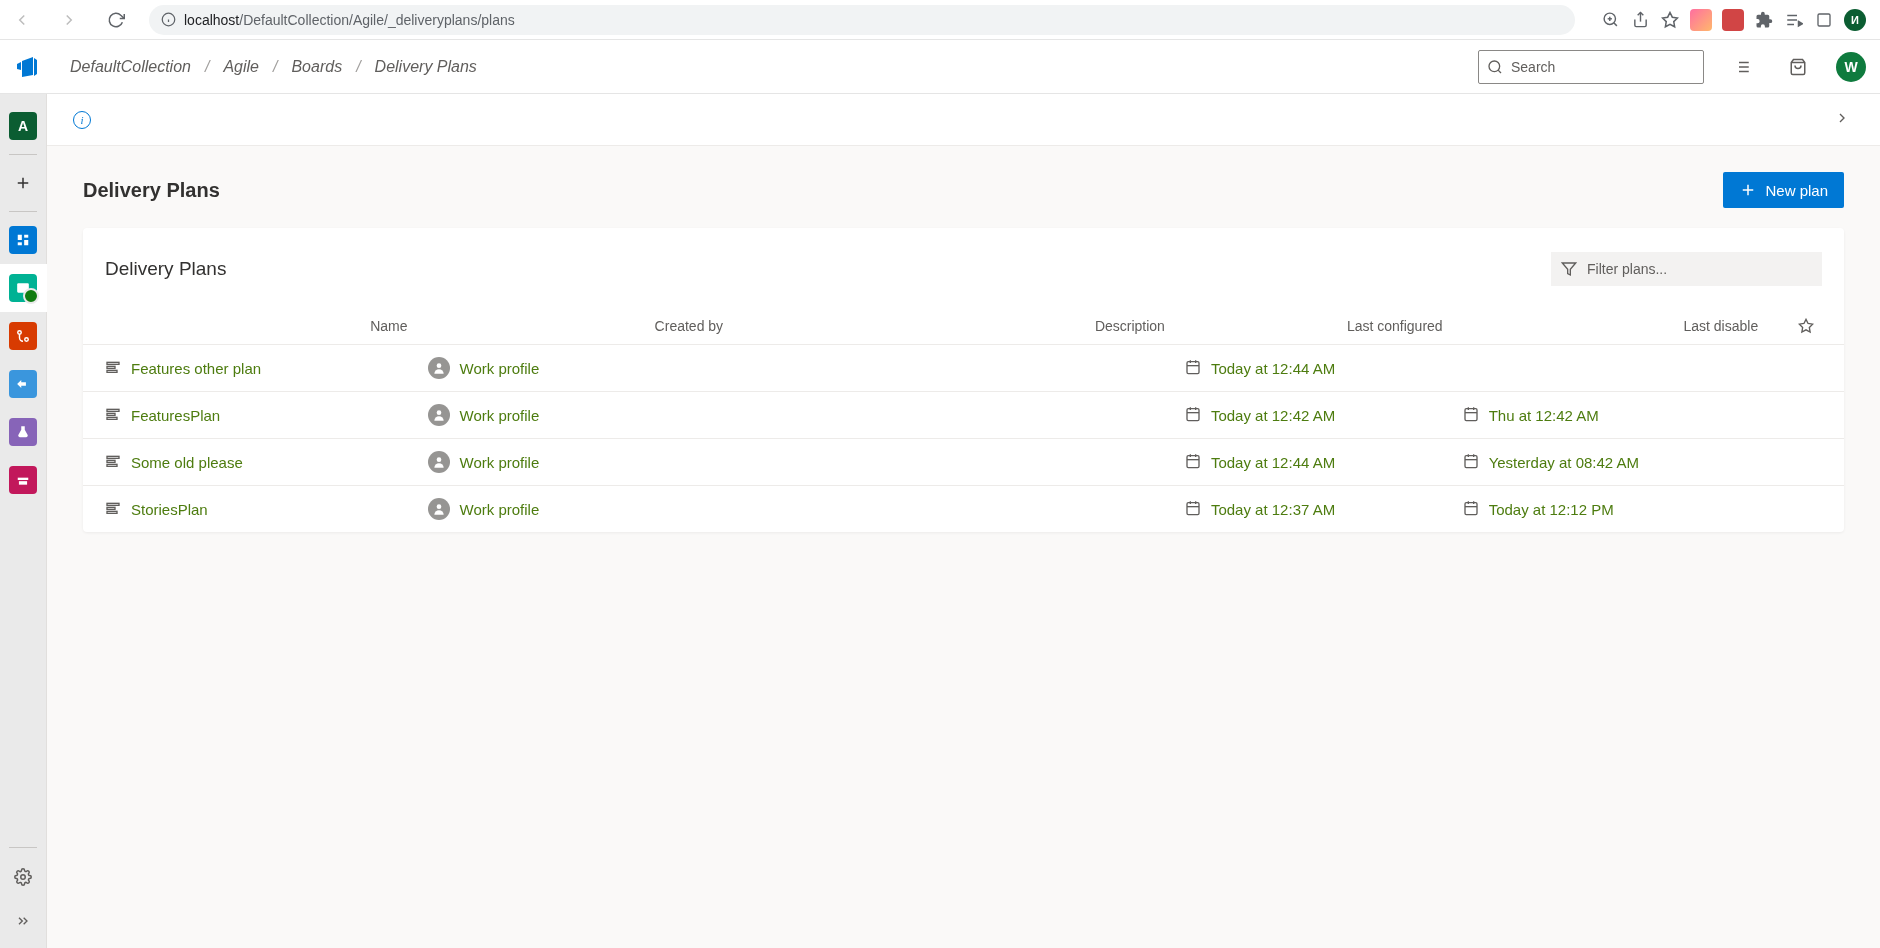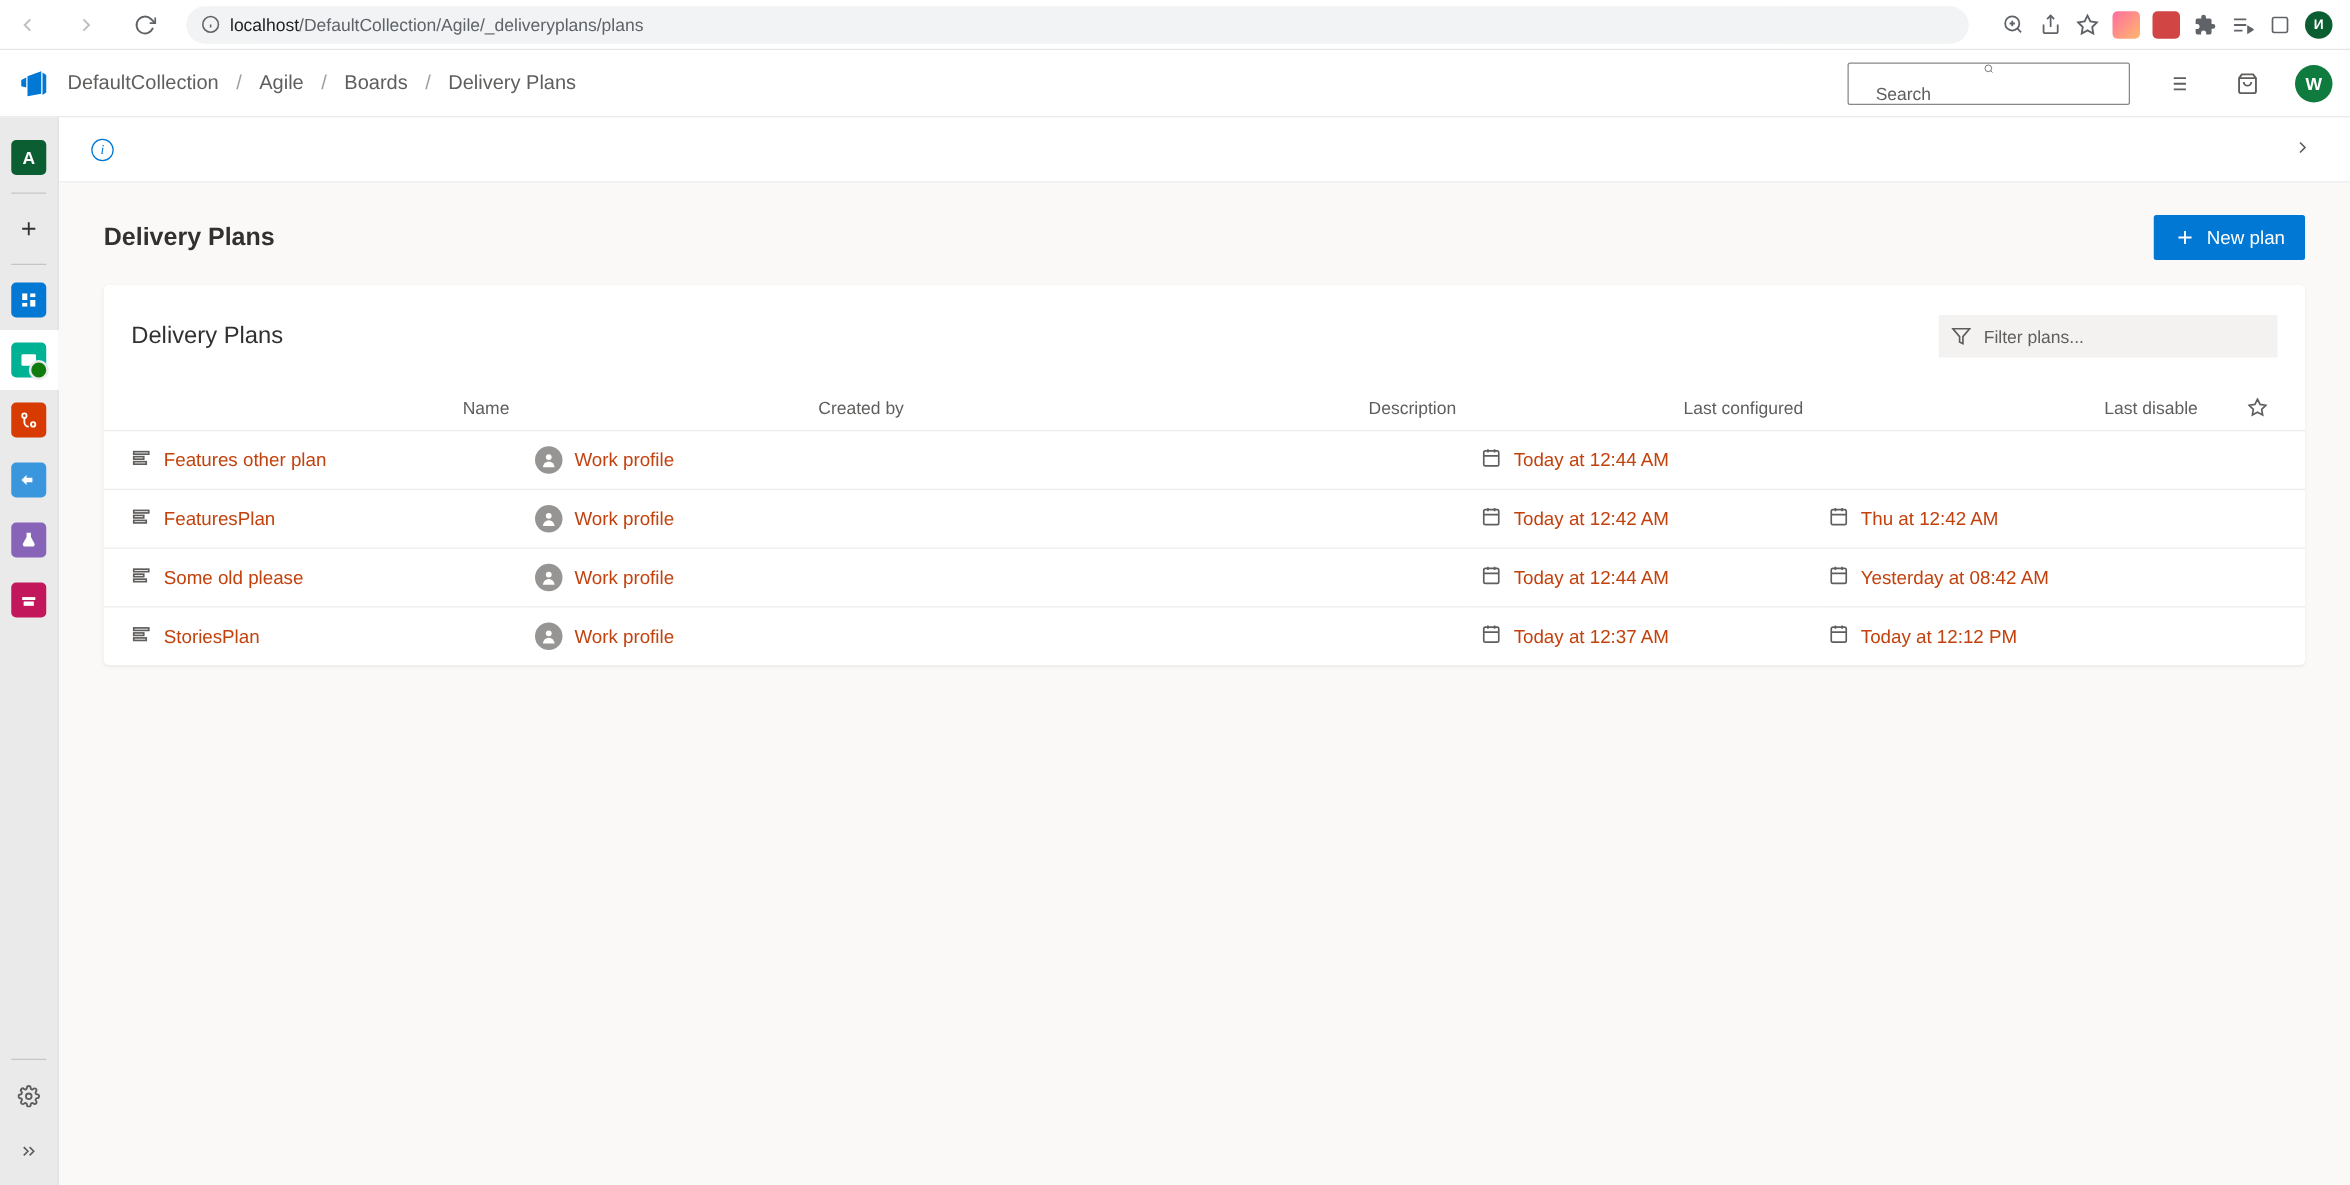--- a/index.html
+++ b/index.html
@@ -12,25 +12,25 @@
   .addr-bar { flex:1; height:30px; background:#f1f3f4; border-radius:15px; display:flex; align-items:center; padding:0 12px; gap:8px; color:#5f6368; font-size:14px; }
   .addr-bar .url-host { color:#202124; }
   .right-icons { display:flex; align-items:center; gap:10px; padding:0 6px; }
   .toolbar-icon { width:20px; height:20px; display:flex; align-items:center; justify-content:center; color:#5f6368; }
   .ext-icon { width:22px; height:22px; border-radius:4px; }
   .avatar-chip { width:22px; height:22px; border-radius:50%; background:#0b5d32; color:#fff; display:flex; align-items:center; justify-content:center; font-size:11px; font-weight:600; }
 
   
   .suite-header { height:54px; display:flex; align-items:center; border-bottom:1px solid #e5e5e5; padding:0 14px; gap:10px; }
   .logo { width:26px; height:26px; display:flex; align-items:center; justify-content:center; }
-  .breadcrumb { display:flex; gap:14px; margin-left:4px; font-size:16px; color:#605e5c; }
+  .breadcrumb { display:flex; gap:14px; margin-left:20px; font-size:16px; color:#605e5c;font-style:italic; }
   .breadcrumb a { color:#605e5c; text-decoration:none; }
   .breadcrumb .sep { color:#a19f9d; }
   .suite-spacer { flex:1; }
-  .suite-search { width:226px; height:34px; border:1px solid #8a8886; border-radius:2px; display:flex; align-items:center; padding:0 8px; gap:8px; color:#605e5c;flex-direction:column; }
+  .suite-search { width:226px; height:34px; border:1px solid #8a8886; border-radius:2px; display:flex; align-items:center; padding:0 8px; gap:8px; color:#605e5c; }
   .suite-search input { border:none; outline:none; flex:1; font-size:14px; color:#323130; background:transparent; }
   .suite-search input::placeholder { color:#605e5c; }
   .suite-right-icon { width:36px; height:36px; display:flex; align-items:center; justify-content:center; color:#605e5c; margin-left:10px; }
   .suite-avatar { width:30px; height:30px; border-radius:50%; background:#0f7b3e; color:#fff; display:flex; align-items:center; justify-content:center; font-weight:600; margin-left:10px; }
 
   
   .layout { display:flex; height:calc(100vh - 94px); }
   .vbar { width:47px; background:#eaeaea; display:flex; flex-direction:column; align-items:center; padding-top:8px; gap:0; border-right:1px solid #e1dfdd; position:relative; }
   .vbar-item { width:47px; height:48px; display:flex; align-items:center; justify-content:center; position:relative; }
   .vbar-item.selected { background:#fff; }
@@ -66,21 +66,21 @@
   .card { background:#fff; margin:0 36px 36px 36px; border-radius:4px; box-shadow:0 1px 3px rgba(0,0,0,0.06); padding:24px 0 0 0; }
   .card-header { display:flex; align-items:center; padding:0 22px 10px 22px; }
   .card-title { font-size:19px; font-weight:400; color:#323130; }
   .filter-box { margin-left:auto; width:271px; height:34px; background:#f3f2f1; display:flex; align-items:center; padding:0 10px; gap:10px; color:#605e5c; }
   .filter-box input { border:none; outline:none; background:transparent; flex:1; font-size:14px; }
   .filter-box input::placeholder { color:#605e5c; }
 
   table { width:100%; border-collapse:collapse; margin-top:12px; }
   thead th { text-align:right; font-weight:400; color:#605e5c; font-size:14px; padding:10px 10px; border-bottom:1px solid #edebe9; }
   thead th:first-child { padding-left:22px; }
-  tbody td { padding:12px 10px; border-bottom:1px solid #edebe9; font-size:15px; color:#c2410c; vertical-align:middle; }
+  tbody td { padding:12px 10px; border-bottom:1px solid #edebe9; font-size:15px; color:#4d7c0f; vertical-align:middle; }
   tbody td:first-child { padding-left:22px; }
   tbody tr:last-child td { border-bottom:none; }
   .cell-flex { display:flex; align-items:center; gap:10px; }
   .plan-icon { color:#605e5c; }
   .person-icon { width:22px; height:22px; border-radius:50%; background:#969593; display:flex; align-items:center; justify-content:center; }
   .date-icon { color:#605e5c; }
   .fav-th { text-align:center !important; width:60px; }
   .fav-th svg { display:block; margin:0 auto; }
 
   .col-name { width:265px; }

